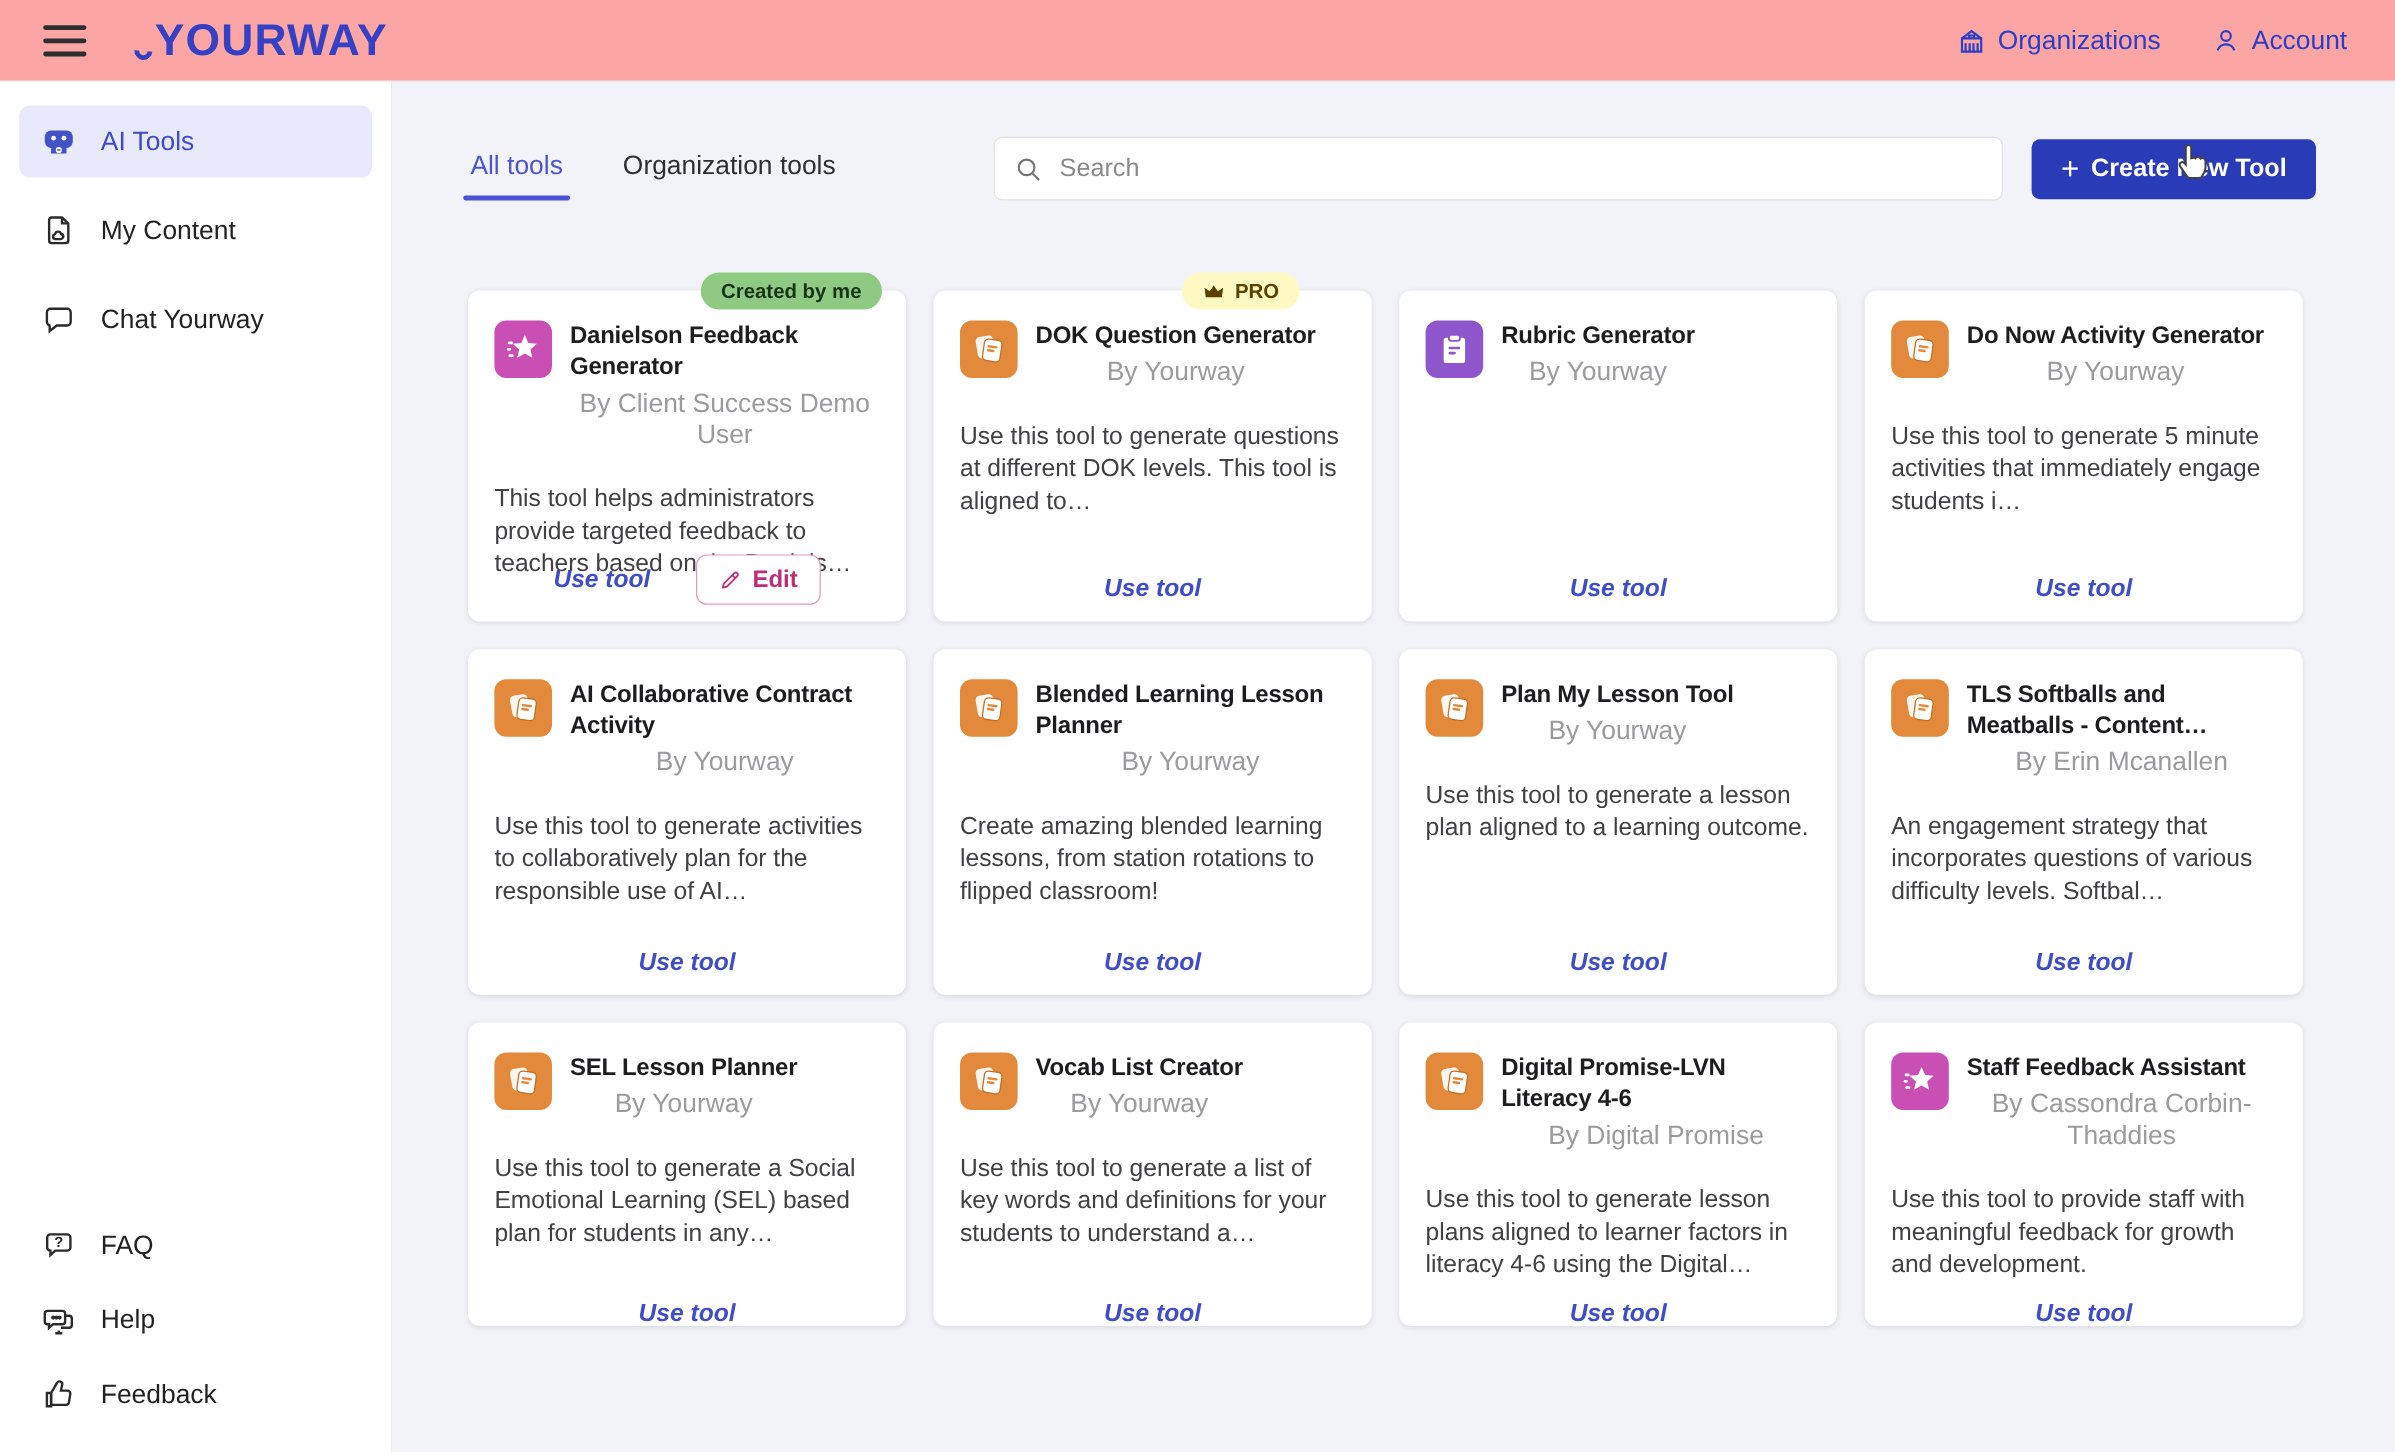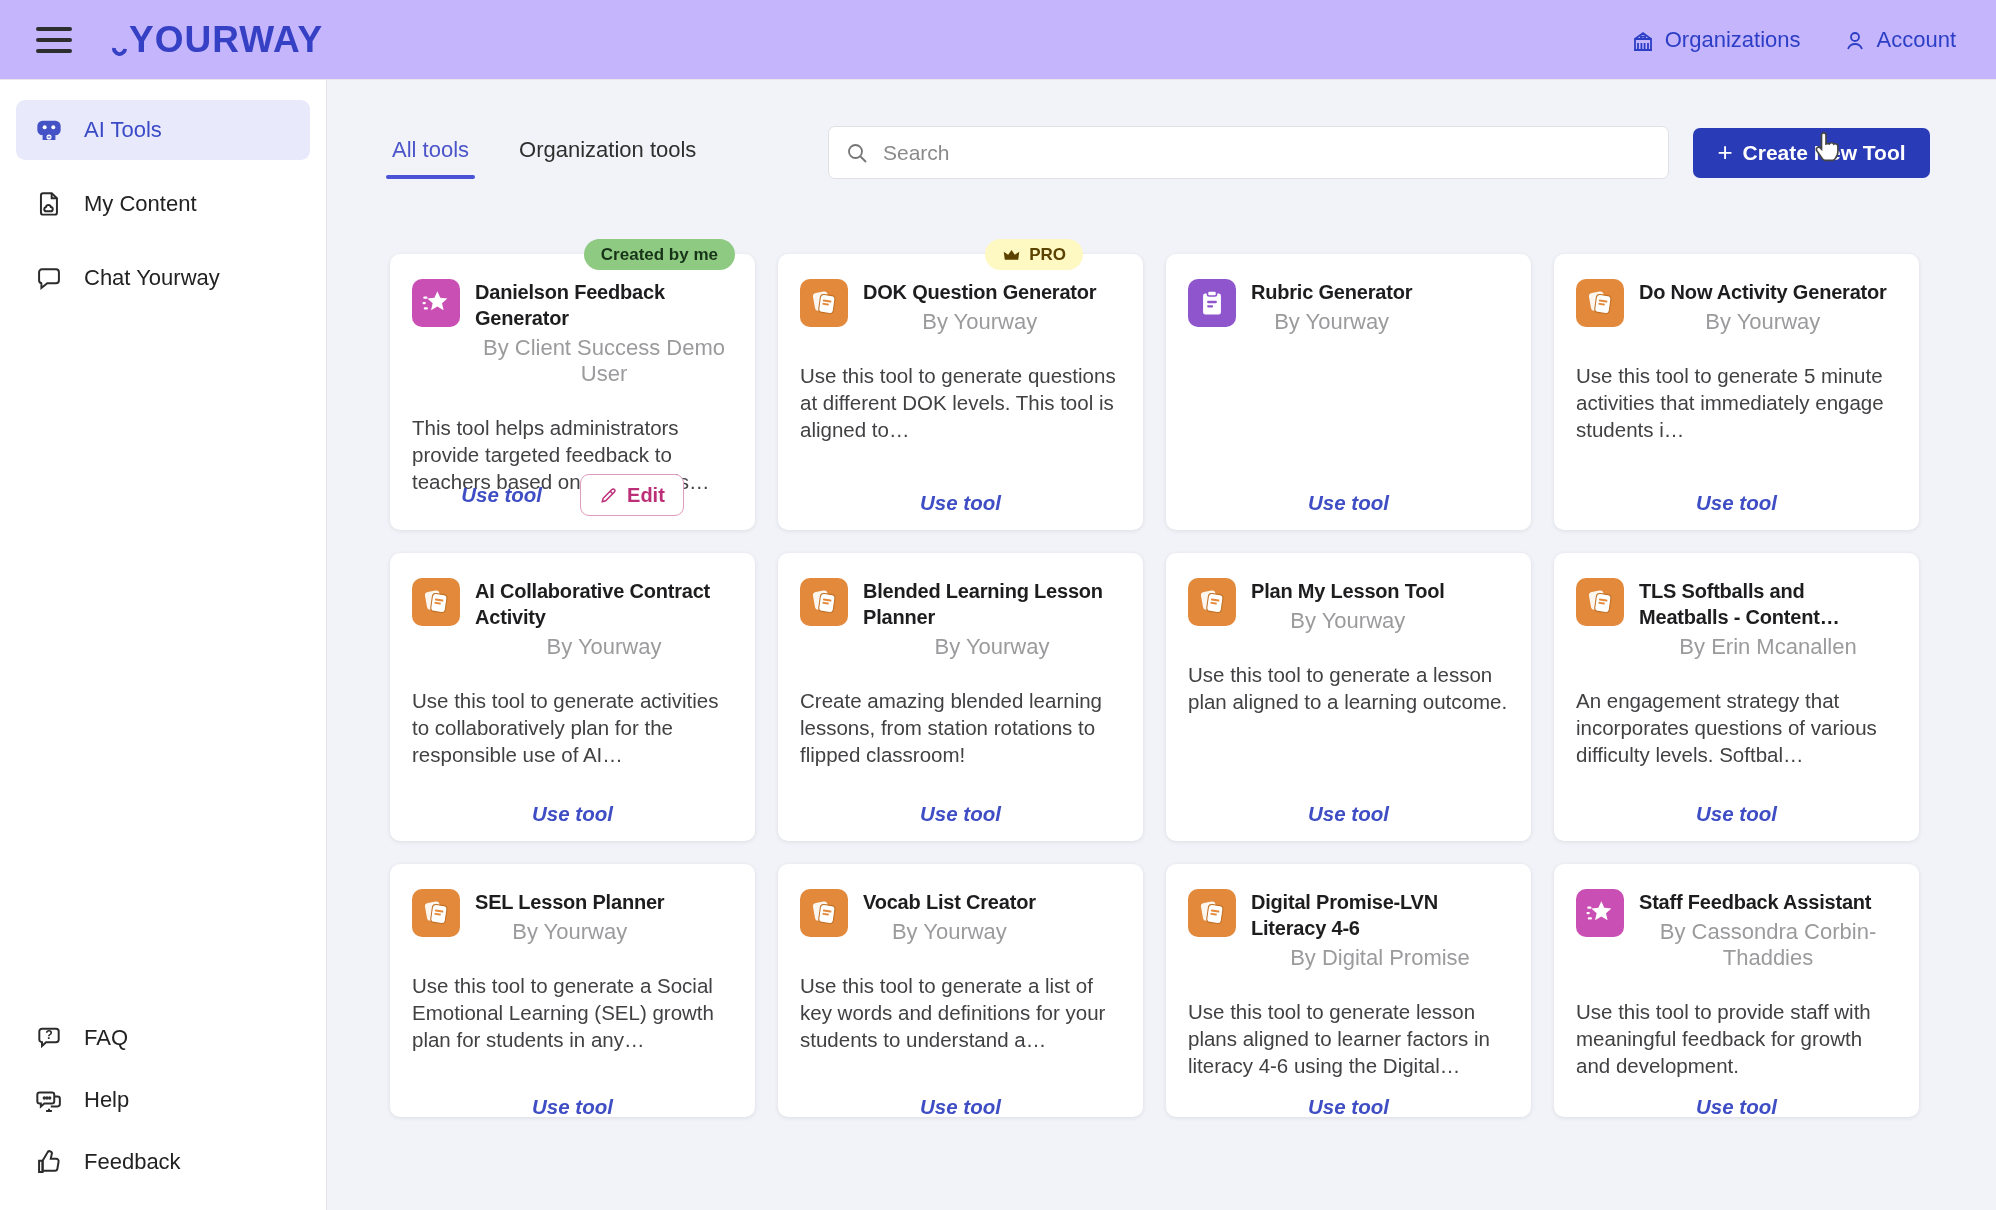--- a/index.html
+++ b/index.html
@@ -2,28 +2,28 @@
 <html><head>
 <meta charset="utf-8">
 <style>
   * { margin:0; padding:0; box-sizing:border-box; }
   html,body { width:1996px; height:1210px; }
   body { font-family:"Liberation Sans", sans-serif; background:#f2f3f8; overflow:hidden; }
 
   .app { width:1996px; height:1210px; display:flex; flex-direction:column; overflow:hidden; }
 
   
-  .header { height:80px; background:#c4b5fd; border-bottom:1px solid #e7e7ea; display:flex; align-items:center; padding:0 40px 0 30px; flex:0 0 auto; }
+  .header { height:68px; background:#fca5a5; border-bottom:1px solid #e7e7ea; display:flex; align-items:center; padding:0 40px 0 30px; flex:0 0 auto; }
   .hamburger { background:none; border:none; cursor:pointer; display:flex; flex-direction:column; gap:7px; padding:6px; }
   .hamburger i { display:block; width:36px; height:4px; background:#2e2e2e; border-radius:2px; }
   .logo { display:flex; align-items:flex-end; margin-left:34px; color:#3540c4; }
   .logo .swoosh { width:15px; height:15px; border:4px solid #3540c4; border-top-color:transparent; border-right-color:transparent; border-radius:50%; transform:rotate(-40deg); margin:0 2px 2px 0; }
   .logo-text { font-size:37px; font-weight:700; letter-spacing:1px; line-height:1; }
   .header-nav { margin-left:auto; display:flex; align-items:center; gap:42px; }
-  .header-link { display:flex; align-items:flex-end; gap:10px; color:#2c3ec5; font-size:22px; font-weight:500; text-decoration:none; cursor:pointer; }
+  .header-link { display:flex; align-items:center; gap:10px; color:#2c3ec5; font-size:22px; font-weight:500; text-decoration:none; cursor:pointer; }
   .header-link svg { width:24px; height:24px; }
 
   
   .shell { flex:1; display:flex; min-height:0; }
 
   
   .sidebar { width:327px; background:#fff; border-right:1px solid #e6e6e9; display:flex; flex-direction:column; padding:20px 0 12px; flex:0 0 auto; }
   .side-item { display:flex; align-items:center; gap:20px; margin:0 16px 14px; padding:0 18px; height:60px; border-radius:9px; font-size:22px; color:#222; cursor:pointer; }
   .side-item .side-icon { width:30px; height:30px; display:flex; align-items:center; justify-content:center; color:#2b2b2b; }
   .side-item .side-icon svg { width:28px; height:28px; }
@@ -439,21 +439,21 @@
                       <rect x="8.6" y="6" width="11" height="13.5" rx="2.6" fill="#fff" stroke="#c06f23" stroke-width=".8"></rect>
                       <path d="M11.5 10.5h5M11.5 13h3.4" stroke="#e2893b" stroke-width="1.5" stroke-linecap="round"></path>
                     </g>
                   </svg>
                 </div>
         <div class="head-text">
           <div class="card-title">SEL Lesson Planner</div>
           <div class="card-by">By Yourway</div>
         </div>
       </div>
-      <div class="card-desc">Use this tool to generate a Social Emotional Learning (SEL) growth plan for students in any…</div>
+      <div class="card-desc">Use this tool to generate a Social Emotional Learning (SEL) based plan for students in any…</div>
       <div class="card-footer">
         <a class="use-tool">Use tool</a>
 
       </div>
     </div>
   </div>
           <div class="card-wrap row3">
 
     <div class="card">
       <div class="card-head">

